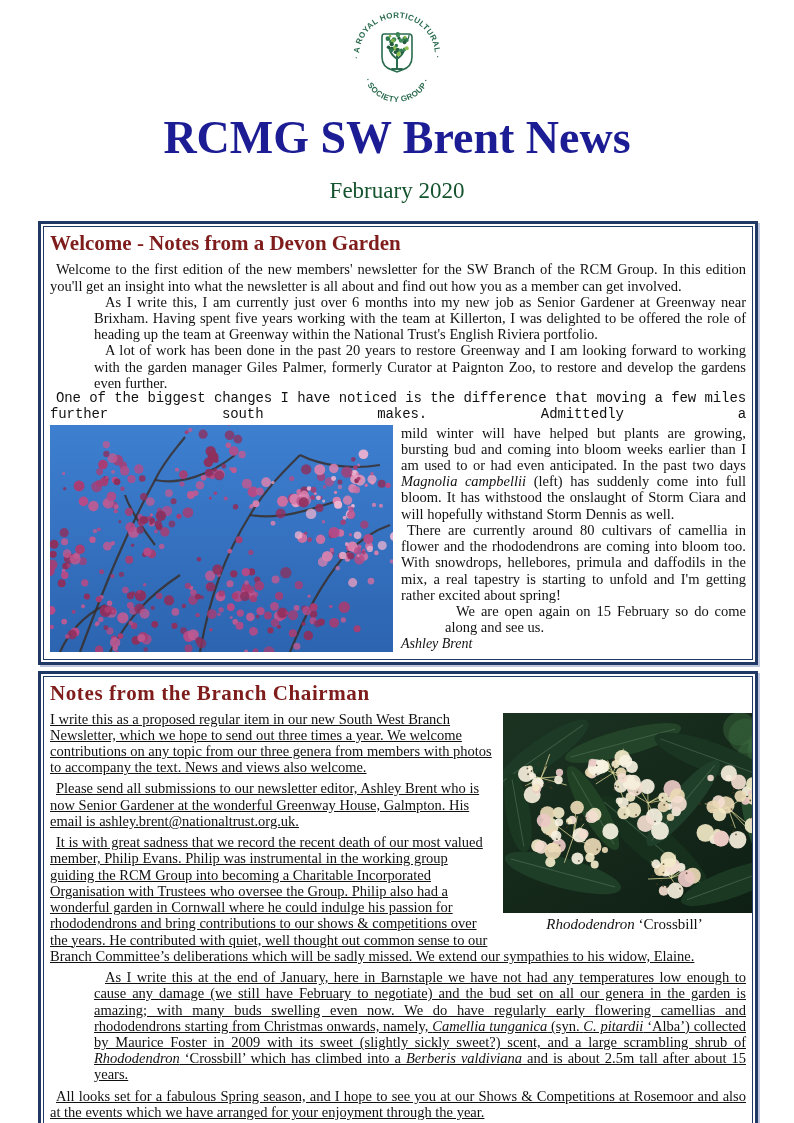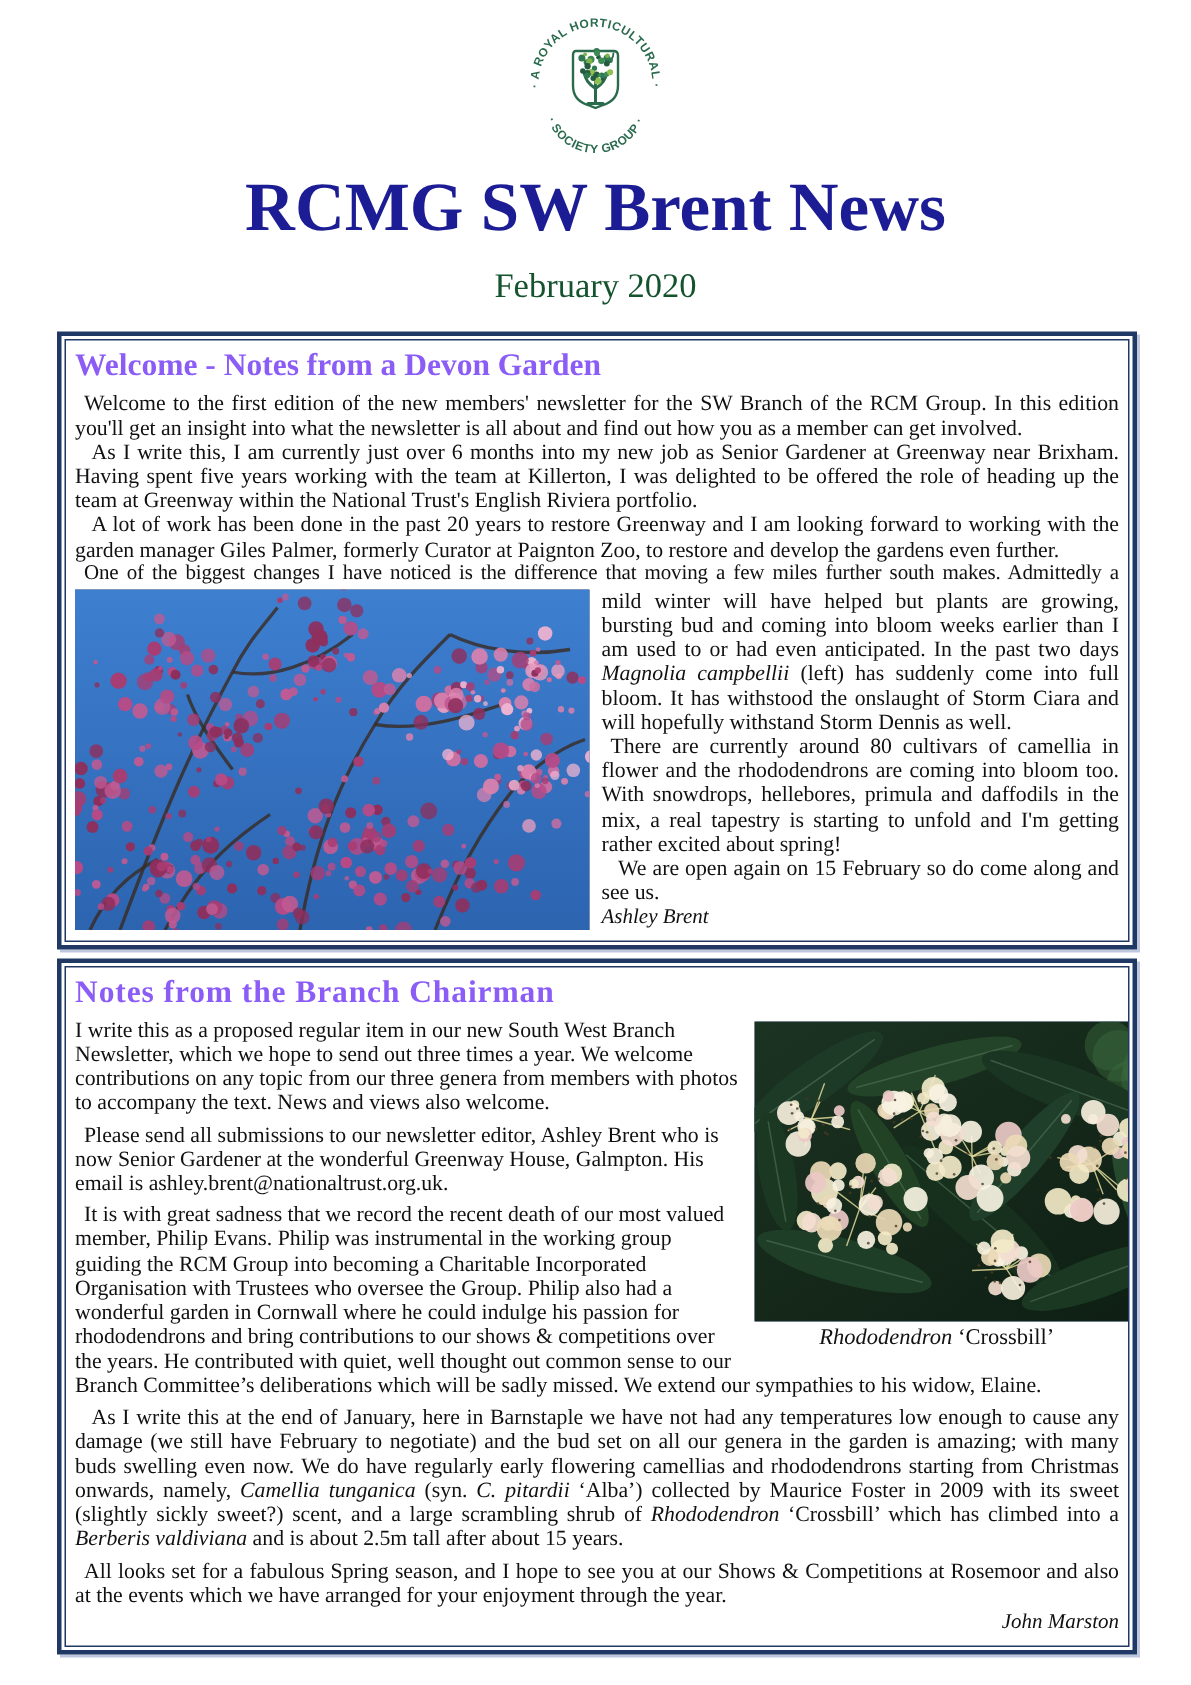--- a/index.html
+++ b/index.html
@@ -14,43 +14,43 @@
   .logo-text { font-family:"Liberation Sans", sans-serif; font-size:8px; font-weight:bold;
                fill:#2a6b4e; letter-spacing:0.4px; }
   .news-title { font-size:46px; font-weight:bold; color:#1c1c94; margin:8px 0 0; line-height:1.05; }
   .issue-date { font-size:23px; margin-top:16px; color:#14532d; }
 
   
   .box { margin:17px 36px 0 38px; border:3px solid #1f3864; padding:2px;
          background:#fff; box-shadow:2px 2px 0 rgba(110,130,180,0.45); }
   .box + .box { margin-top:6px; }
   .box-inner { border:1px solid #1f3864; padding:3px 6px 7px; overflow:hidden; }
-  .box h2 { font-size:21px; font-weight:bold; margin:1px 0 5px; color:#8b5cf6; }
+  .box h2 { font-size:21px; font-weight:bold; margin:1px 0 5px; color:#7f1d1d; }
   .box h2.spaced { letter-spacing:0.6px; }
 
   p { margin:0; font-size:14.5px; line-height:1.12; }
   .just { text-align:justify; }
-  .ind  { text-indent:11px; }
+  .ind  { text-indent:11px;margin-left:44px; }
   .ind-sm { text-indent:6px; }
-  .lead { text-align:justify; text-align-last:justify; font-size:14px; letter-spacing:-0.1px; }
+  .lead { text-align:justify; text-align-last:justify; font-size:14px; letter-spacing:-0.1px;font-family:Liberation Mono, monospace; }
 
   
   .wrapzone { display:flex; gap:8px; margin-top:2px; }
   .photo { display:block; background:#23406a; }
   .photo-magnolia { flex:none; width:343px; height:227px; }
   .wraptext { flex:1; display:flex; flex-direction:column; }
   .wraptext p { text-align:justify; }
   .sig { font-style:italic; text-align:right; font-size:14px; margin-top:2px; }
   .wraptext .sig { margin-top:auto; }
 
   
   .fig-right { float:right; width:243px; margin:2px 0 3px 10px; text-align:center; }
   .photo-rhodo { width:295px; height:200px; }
   .fig-right figcaption { font-size:15px; margin-top:3px; color:#111; }
-  .bx2p { margin-top:5px; }
+  .bx2p { margin-top:5px;text-decoration:underline; }
   .bx2p.first { margin-top:0; }
 </style>
 </head>
 <body>
 
 <div class="page">
 
   <header class="masthead">
     <div class="logo-wrap">
       <svg id="logoSvg" width="102" height="100" viewBox="0 0 102 100">

